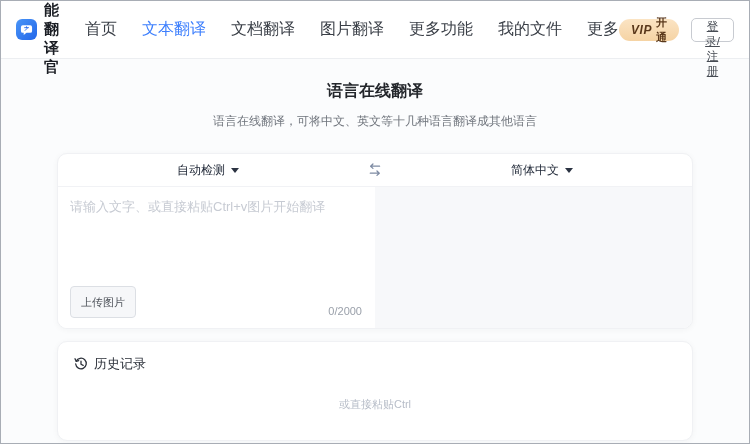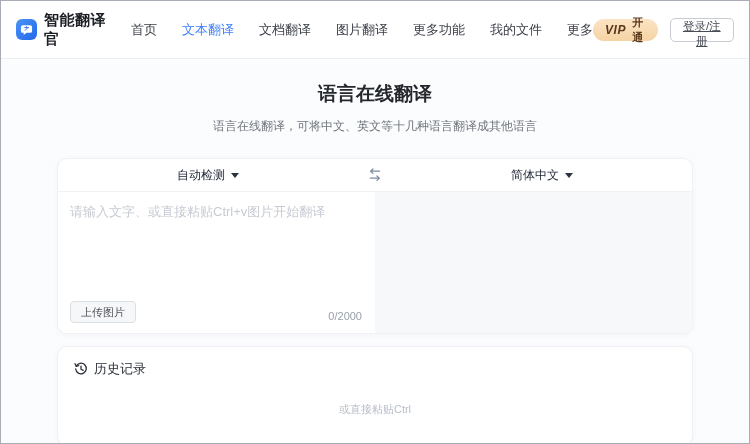--- a/index.html
+++ b/index.html
@@ -21,21 +21,21 @@
   }
   .brand { display: flex; align-items: center; gap: 7px; }
   .logo {
     width: 21px; height: 21px; border-radius: 6px;
     background: linear-gradient(135deg, #4a95f7, #2266e9);
     display: flex; align-items: center; justify-content: center;
     flex-shrink: 0;
   }
   .brand-name { font-size: 15px; font-weight: bold; color: #1b1e24; letter-spacing: 0.5px; }
   .nav-links { display: flex; align-items: center; margin-left: 24px; gap: 25px; }
-  .nav-item { font-size: 13px; color: #3a3f47; cursor: pointer; white-space: nowrap; }
+  .nav-item { font-size: 16px; color: #3a3f47; cursor: pointer; white-space: nowrap; }
   .nav-item.active { color: #3d7ffd; }
   .nav-spacer { flex: 1; }
   .vip-btn {
     height: 22px; padding: 0 12px; border: none; cursor: pointer;
     border-radius: 12px;
     background: linear-gradient(180deg, #fbe4c4, #f5d3a4);
     display: flex; align-items: center; gap: 4px;
     margin-right: 12px;
   }
   .vip-word { font-size: 12px; font-weight: 800; font-style: italic; color: #59371a; letter-spacing: 0.5px; }
@@ -43,21 +43,21 @@
   .login-btn {
     height: 24px; padding: 0 10px; cursor: pointer;
     background: #ffffff; border: 1px solid #c8cbd1; border-radius: 5px;
     font-size: 11.5px; color: #474c54;
     font-family: "Liberation Sans", sans-serif;
     text-decoration: underline;
   }
 
   
   .hero { text-align: center; padding-top: 22px; }
-  .hero-title { font-size: 19px; font-weight: bold; color: #24272c; }
+  .hero-title { font-size: 16px; font-weight: bold; color: #24272c; }
   .hero-subtitle { font-size: 12px; color: #6f747c; margin-top: 11px; }
 
   
   .translator-card {
     width: 636px; margin: 23px auto 0;
     background: #ffffff;
     border: 1px solid #f0f1f4; border-radius: 10px;
     box-shadow: 0 1px 6px rgba(30,40,60,0.04);
     overflow: hidden;
   }
@@ -76,21 +76,21 @@
   .input-pane { flex: 1; position: relative; background: #ffffff; }
   .input-pane textarea {
     width: 100%; height: 100px; border: none; outline: none; resize: none;
     padding: 11px 12px; background: transparent;
     font-size: 13px; color: #333842;
     font-family: "Liberation Sans", "DejaVu Sans", sans-serif;
   }
   .input-pane textarea::placeholder { color: #c7cbd3; }
   .upload-btn {
     position: absolute; left: 12px; bottom: 10px;
-    height: 22px; padding: 0 10px; cursor: pointer;
+    height: 32px; padding: 0 10px; cursor: pointer;
     background: #f6f7f9; border: 1px solid #dcdfe4; border-radius: 4px;
     font-size: 11px; color: #4c5158;
     font-family: "Liberation Sans", sans-serif;
   }
   .char-counter { position: absolute; right: 13px; bottom: 11px; font-size: 11px; color: #9aa0aa; }
   .output-pane { flex: 1; background: #f7f8fa; }
 
   
   .history-card {
     width: 636px; margin: 12px auto 0; height: 100px;

